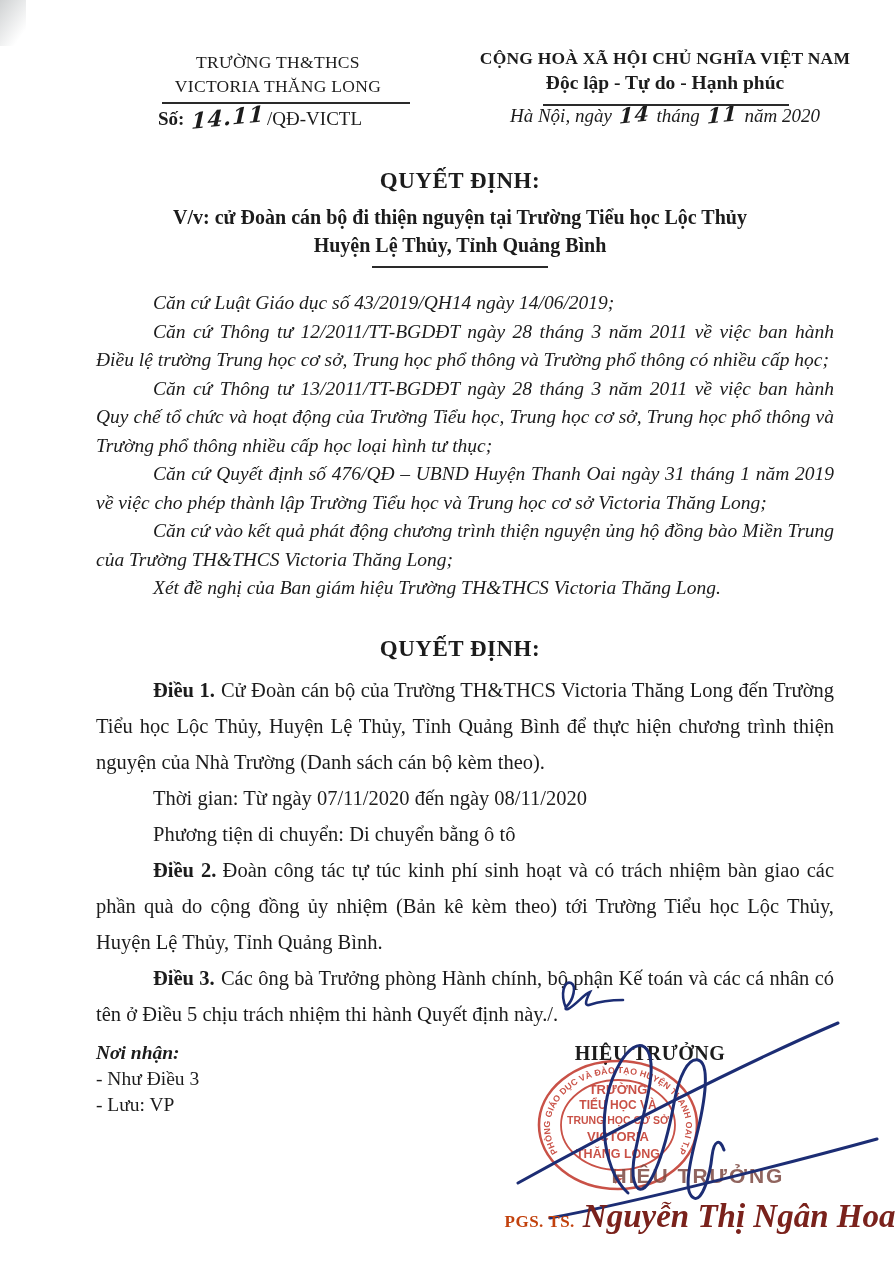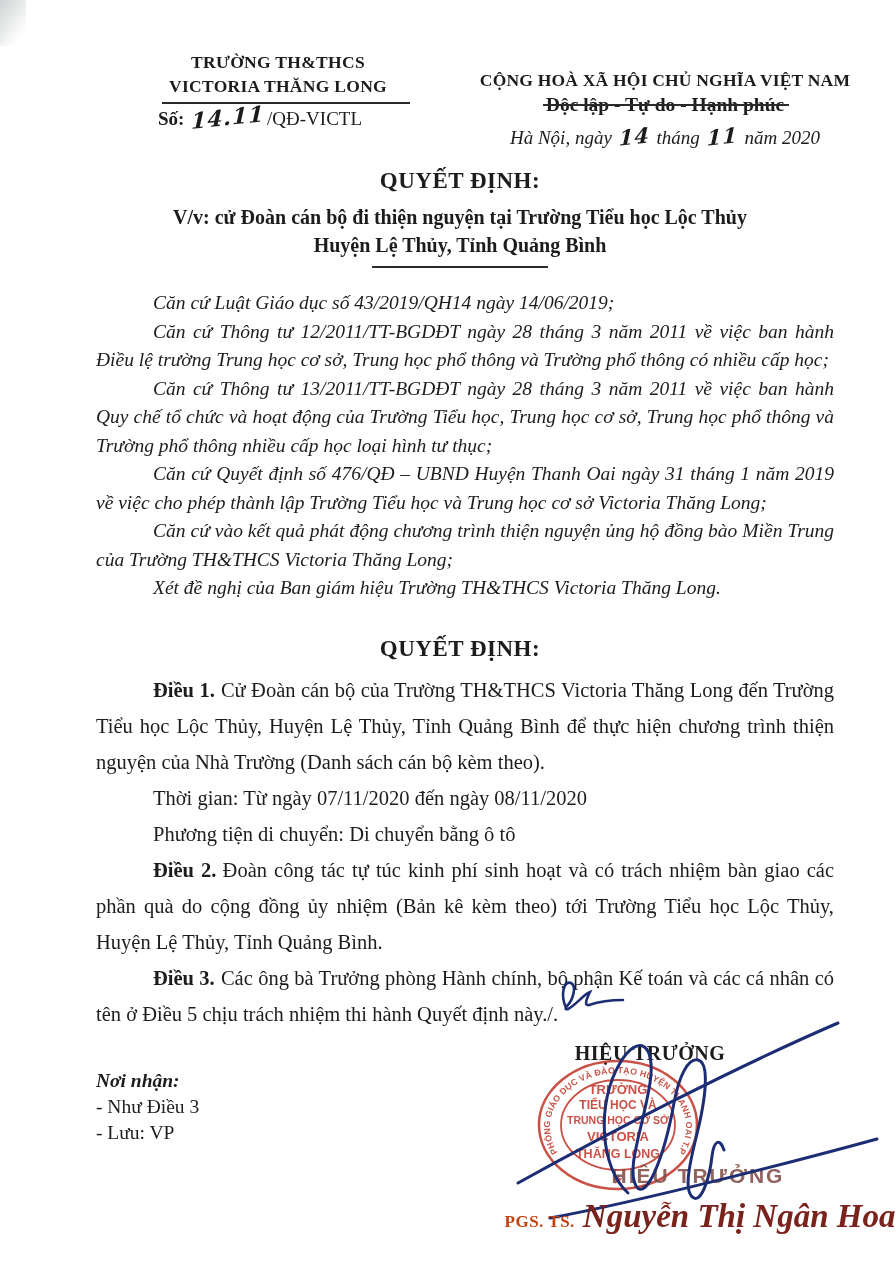--- a/index.html
+++ b/index.html
@@ -6,26 +6,26 @@
   .page{
     position:relative;width:896px;height:1266px;margin:0 auto;
     background:#ffffff;overflow:hidden;
     font-family:"Liberation Serif","DejaVu Serif",serif;
     color:#1c1c1c;
   }
   .scan-corner{position:absolute;top:0;left:0;width:26px;height:46px;
     background:linear-gradient(125deg,#a9adaf 0%,#d9dbdc 45%,#ffffff 80%);opacity:.55;}
   
   .hdr-left{position:absolute;top:50px;left:128px;width:300px;text-align:center;
-    font-weight:bold;font-size:17.5px;line-height:24px;letter-spacing:.3px;}
+    font-weight:normal;font-size:17.5px;line-height:24px;letter-spacing:.3px;}
   .hdr-left-rule{position:absolute;top:102px;left:162px;width:248px;height:2px;background:#2a2a2a;}
   .doc-number{position:absolute;top:106px;left:158px;font-size:19px;white-space:nowrap;}
   .doc-number .lbl{font-weight:bold;}
   .hdr-right{position:absolute;top:48px;left:455px;width:420px;text-align:center;}
-  .hdr-right .l1{font-weight:bold;font-size:17.5px;letter-spacing:.2px;margin-top:22px;}
+  .hdr-right .l1{font-weight:bold;font-size:17.5px;letter-spacing:.2px;}
   .hdr-right .l2{font-weight:bold;font-size:19.5px;margin-top:3px;}
   .hdr-right-rule{position:absolute;top:104px;left:543px;width:246px;height:2px;background:#2a2a2a;}
   .hdr-right .date{font-style:italic;font-size:19px;margin-top:10px;white-space:nowrap;}
   .hand{display:inline-block;font-style:italic;font-weight:bold;
     font-family:"DejaVu Serif",serif;transform:rotate(-6deg) skewX(-8deg);
     font-size:22px;letter-spacing:1px;line-height:1;margin:0 2px;}
   .hand.sm{font-size:21px;}
   
   .title-block{position:absolute;top:168px;left:20px;width:880px;text-align:center;}
   .title-heading{font-size:23px;font-weight:bold;letter-spacing:.5px;}
@@ -37,21 +37,21 @@
   .preamble p{margin:0;text-indent:57px;}
   
   .decision-heading{position:absolute;top:636px;left:20px;width:880px;text-align:center;
     font-size:23px;font-weight:bold;letter-spacing:.5px;}
   .articles{position:absolute;top:672px;left:96px;width:738px;
     font-size:20.5px;line-height:36px;text-align:justify;}
   .articles p{margin:0;text-indent:57px;}
   .articles .art-label{font-weight:bold;margin-right:.3em;}
   
   .recipients{position:absolute;top:1040px;left:96px;font-size:19.5px;line-height:26px;}
-  .recipients .lbl{font-weight:bold;font-style:italic;margin-top:28px;}
+  .recipients .lbl{font-weight:bold;font-style:italic;}
   .sig-title{position:absolute;top:1042px;left:540px;width:220px;text-align:center;
     font-weight:bold;font-size:20px;letter-spacing:.5px;}
   .seal-sign{position:absolute;top:1008px;left:488px;width:400px;height:215px;}
   .paraph{position:absolute;top:976px;left:556px;width:72px;height:40px;}
   .signer{position:absolute;top:1198px;left:500px;width:400px;text-align:center;white-space:nowrap;}
   .signer .prefix{font-size:17px;font-weight:bold;color:#c2410c;letter-spacing:.5px;}
   .signer .name{font-size:33px;font-weight:bold;font-style:italic;color:#7a221c;margin-left:4px;}
 </style>
 </head>
 <body>

